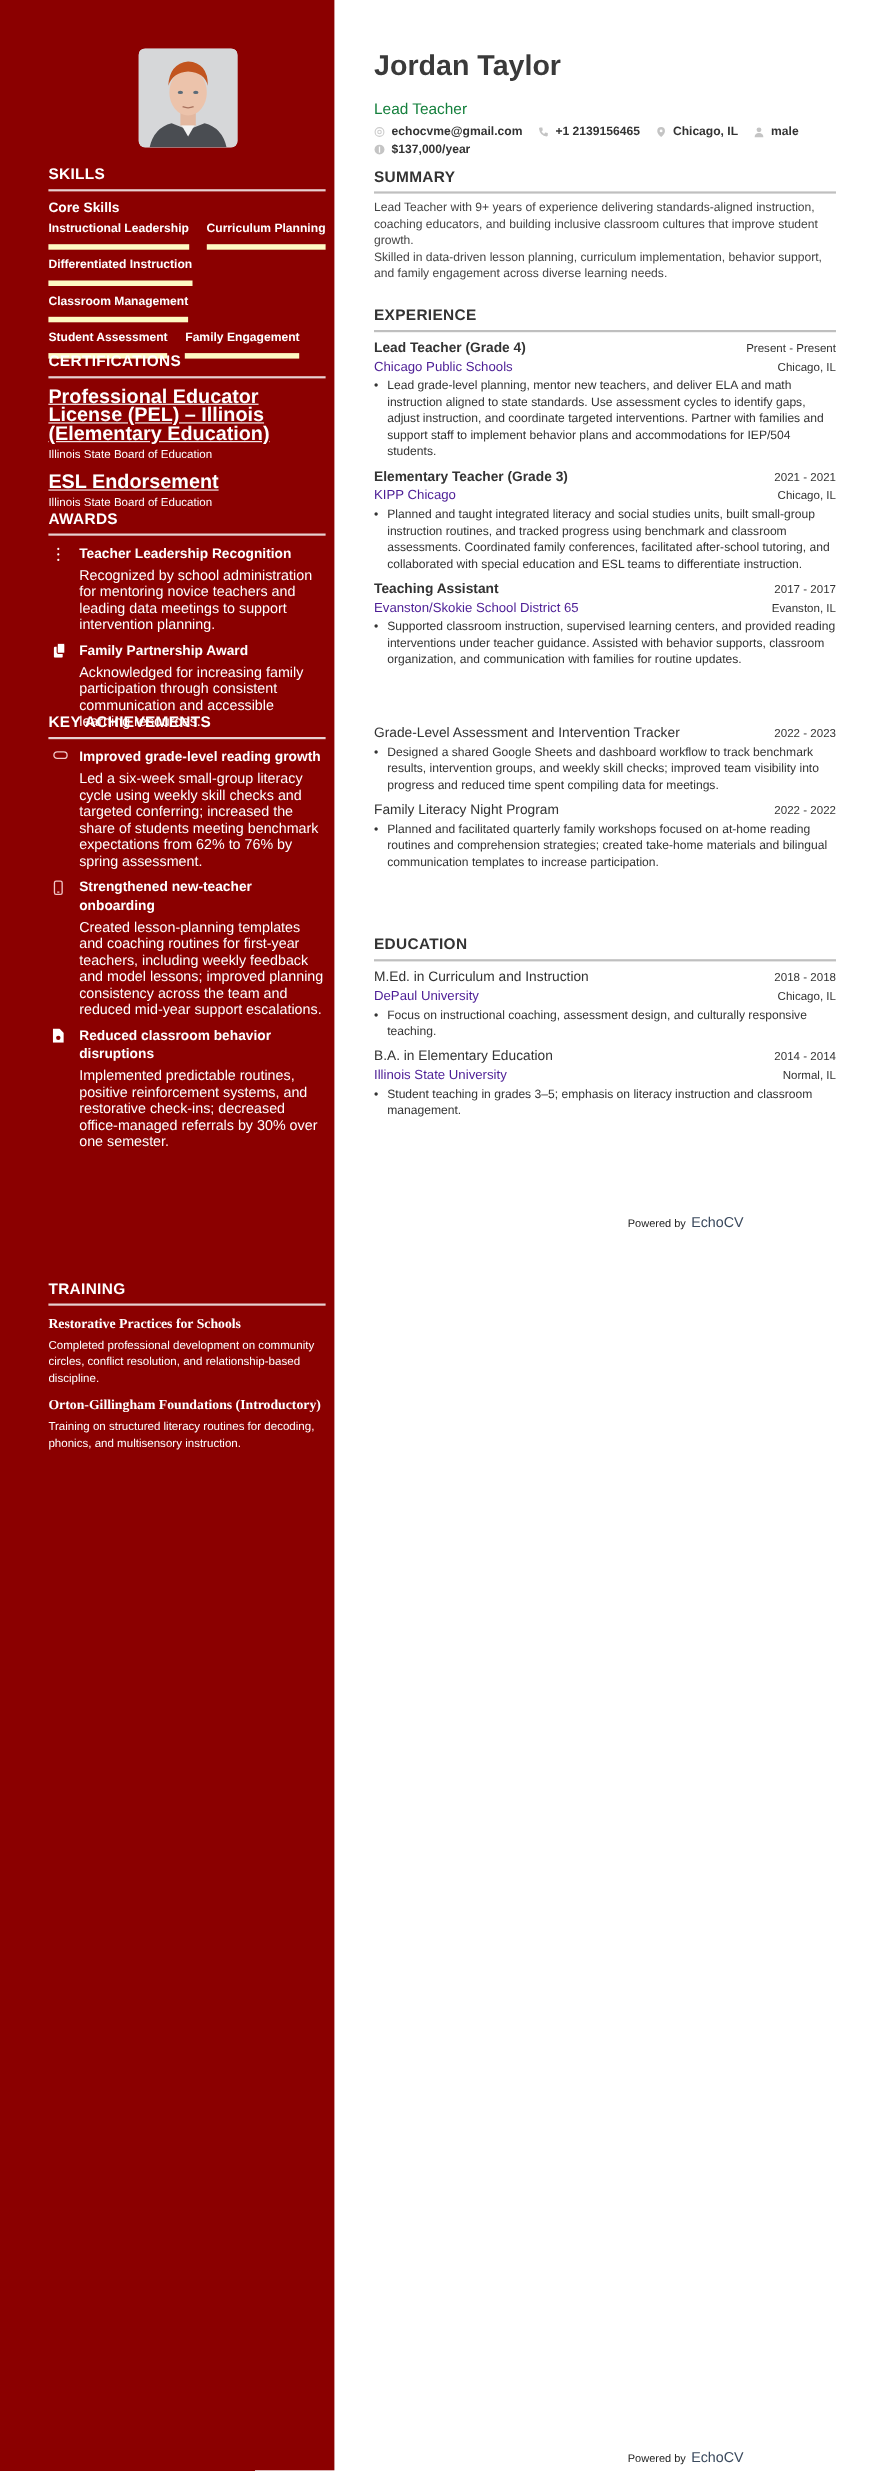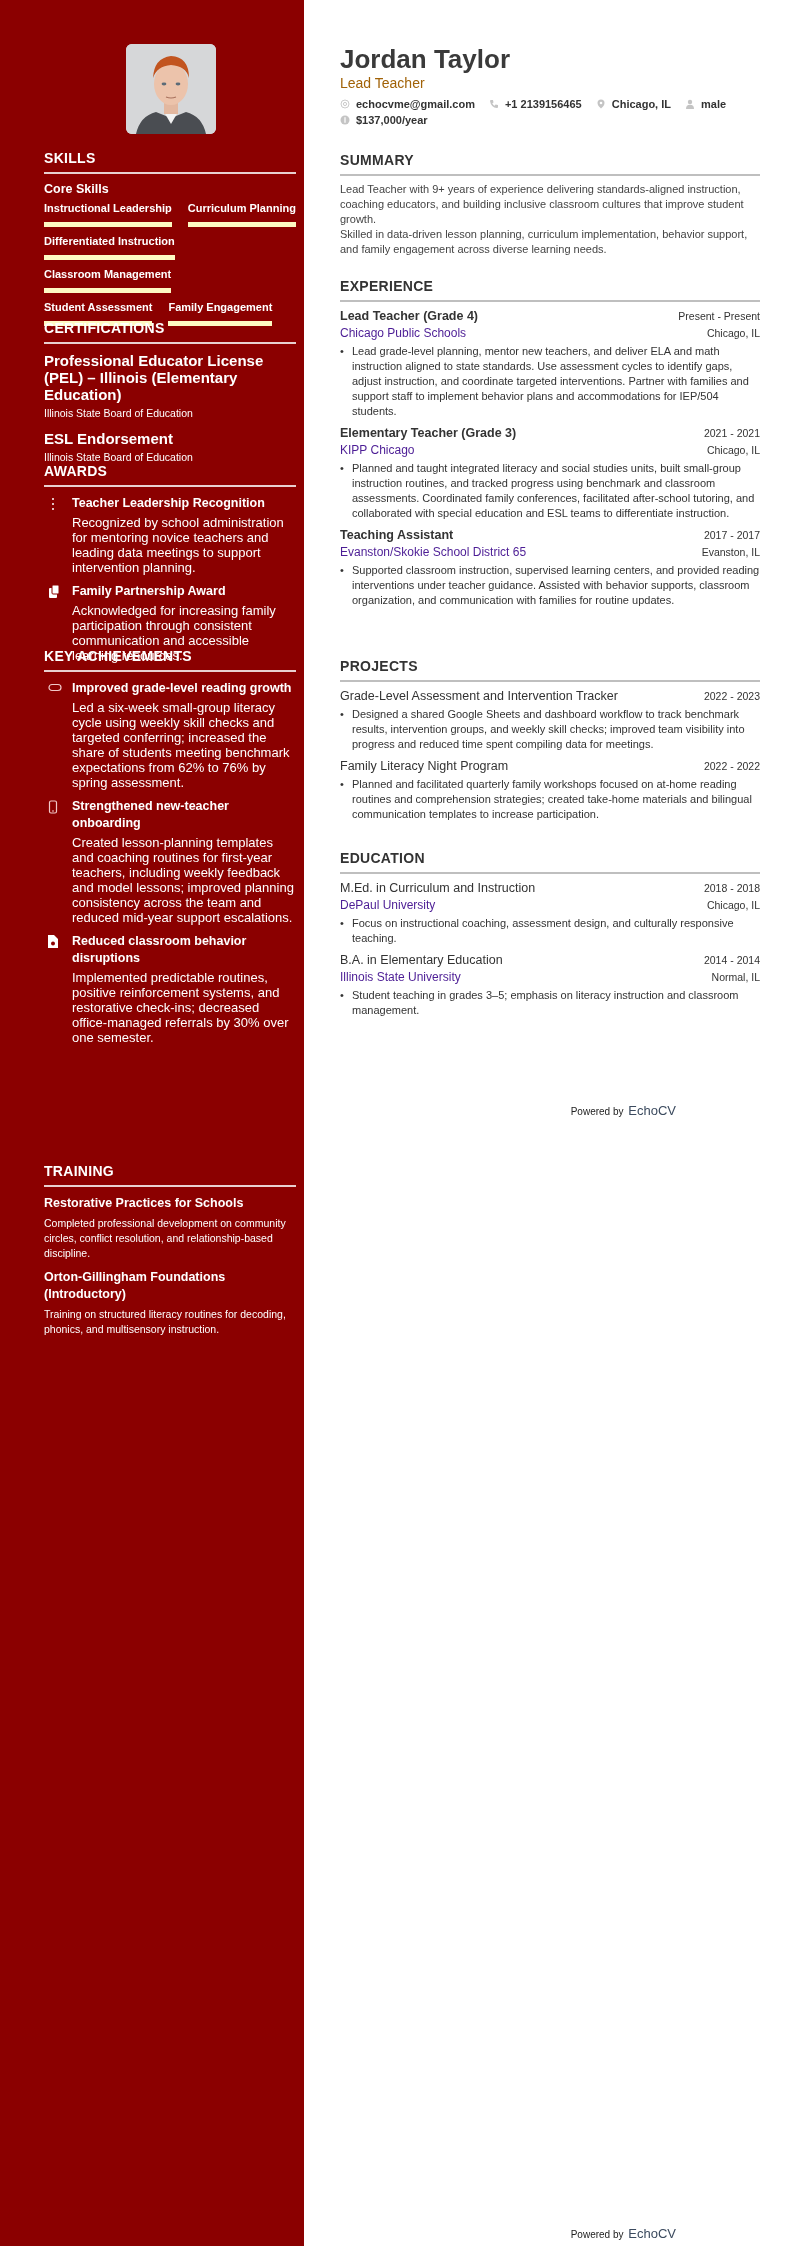--- a/index.html
+++ b/index.html
@@ -11,35 +11,35 @@
 
   .photo { position: absolute; left: 126px; top: 44px; width: 90px; height: 90px; border-radius: 6px; overflow: hidden; background: #d9dadc; }
   .photo svg { display: block; }
 
   .sb-section { position: absolute; left: 44px; width: 252px; }
   .sb-title { font-size: 14px; font-weight: bold; letter-spacing: 0.3px; padding-bottom: 6px; border-bottom: 2px solid #e8d0d0; margin-bottom: 8px; }
   .sb-subtitle { font-size: 12.5px; font-weight: bold; margin-bottom: 6px; }
   .skill-wrap { display: flex; flex-wrap: wrap; column-gap: 16px; }
   .skill { font-size: 11px; font-weight: bold; padding-bottom: 8px; border-bottom: 5px solid #fef9c3; margin-bottom: 8px; white-space: nowrap; }
 
-  .cert-name { font-size: 15px; font-weight: bold; line-height: 17px; }
+  .cert-name { font-size: 18px; font-weight: bold; line-height: 17px; text-decoration: underline; }
   .cert-issuer { font-size: 10.5px; line-height: 15px; margin-top: 3px; margin-bottom: 9px; }
 
   .award { display: flex; margin-bottom: 8px; }
   .award-icon { width: 28px; flex: 0 0 28px; padding-top: 2px; padding-left: 4px; font-size: 11px; color: #fff; }
   .award-body { flex: 1; }
   .award-title { font-size: 12.5px; font-weight: bold; line-height: 17px; margin-bottom: 3px; }
   .award-desc { font-size: 13px; line-height: 15px; }
 
-  .train-title { font-size: 12.5px; font-weight: bold; line-height: 17px; margin-bottom: 4px; }
+  .train-title { font-size: 12.5px; font-weight: bold; line-height: 17px; margin-bottom: 4px; font-family: Liberation Serif, serif; }
   .train-desc { font-size: 10.5px; line-height: 15px; margin-bottom: 8px; }
 
   .hdr { position: absolute; left: 22px; top: 44px; width: 420px; }
   .name { font-size: 26px; font-weight: bold; color: #3a3a3a; line-height: 30px; }
-  .role { font-size: 14px; color: #a16207; margin-top: 0; line-height: 18px; }
+  .role { font-size: 14px; color: #15803d; margin-top: 16px; line-height: 18px; }
   .contacts { display: flex; flex-wrap: wrap; column-gap: 14px; row-gap: 4px; margin-top: 6px; font-size: 11px; font-weight: bold; color: #333; }
   .contact { display: flex; align-items: center; gap: 6px; }
   .cicon { width: 10px; height: 10px; color: #bbb; display: inline-flex; align-items: center; justify-content: center; font-size: 9px; }
 
   .m-section { position: absolute; left: 22px; width: 420px; }
   .m-title { font-size: 14px; color: #333; letter-spacing: 0.3px; padding-bottom: 6px; border-bottom: 2px solid #bfbfbf; margin-bottom: 6px; }
   .summary p { font-size: 11px; line-height: 15px; color: #444; }
 
   .entry { margin-bottom: 6px; }
   .row { display: flex; justify-content: space-between; align-items: baseline; }
@@ -277,21 +277,20 @@
         <span class="e-loc">Evanston, IL</span>
       </div>
       <div class="bullet">
           <span class="dot">•</span>
           <span>Supported classroom instruction, supervised learning centers, and provided reading interventions under teacher guidance. Assisted with behavior supports, classroom organization, and communication with families for routine updates.</span>
         </div>
     </div>
   </section>
 
   <section class="m-section" style="top:658px;">
-    <h2 class="m-title">PROJECTS</h2>
     <div class="entry">
       <div class="row">
         <span class="e-title light">Grade-Level Assessment and Intervention Tracker</span>
         <span class="e-date">2022 - 2023</span>
       </div>
       <div class="bullet">
           <span class="dot">•</span>
           <span>Designed a shared Google Sheets and dashboard workflow to track benchmark results, intervention groups, and weekly skill checks; improved team visibility into progress and reduced time spent compiling data for meetings.</span>
         </div>
     </div>

